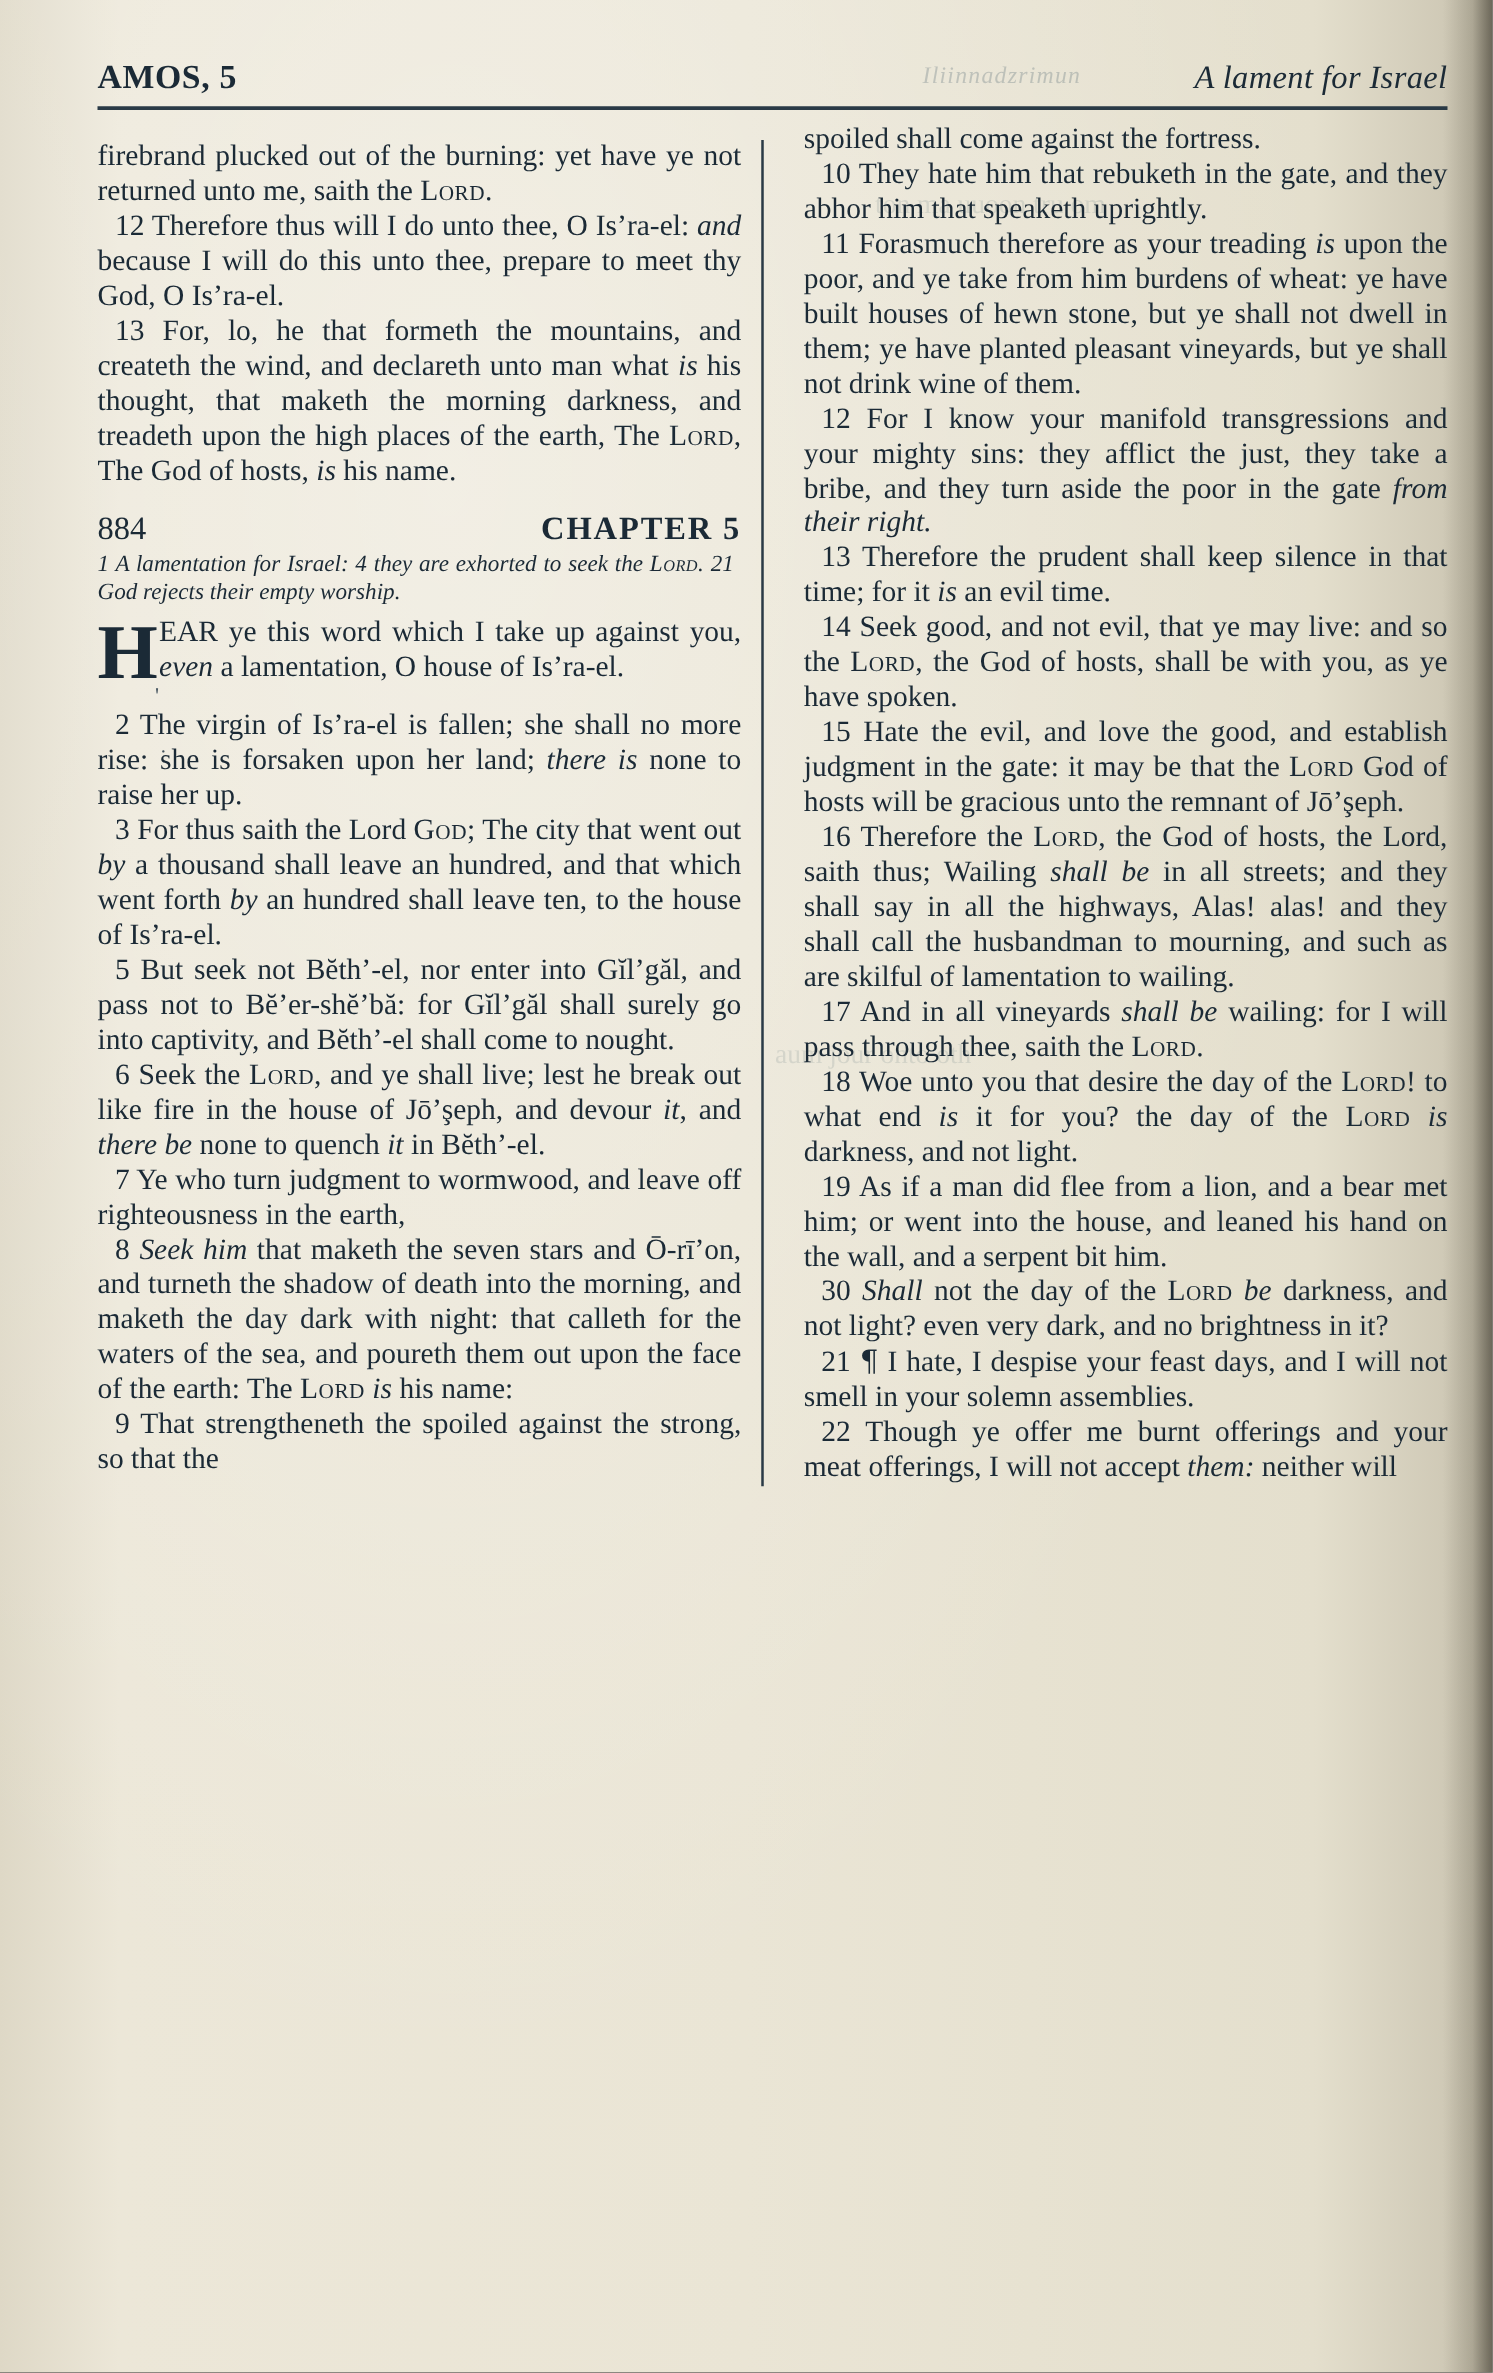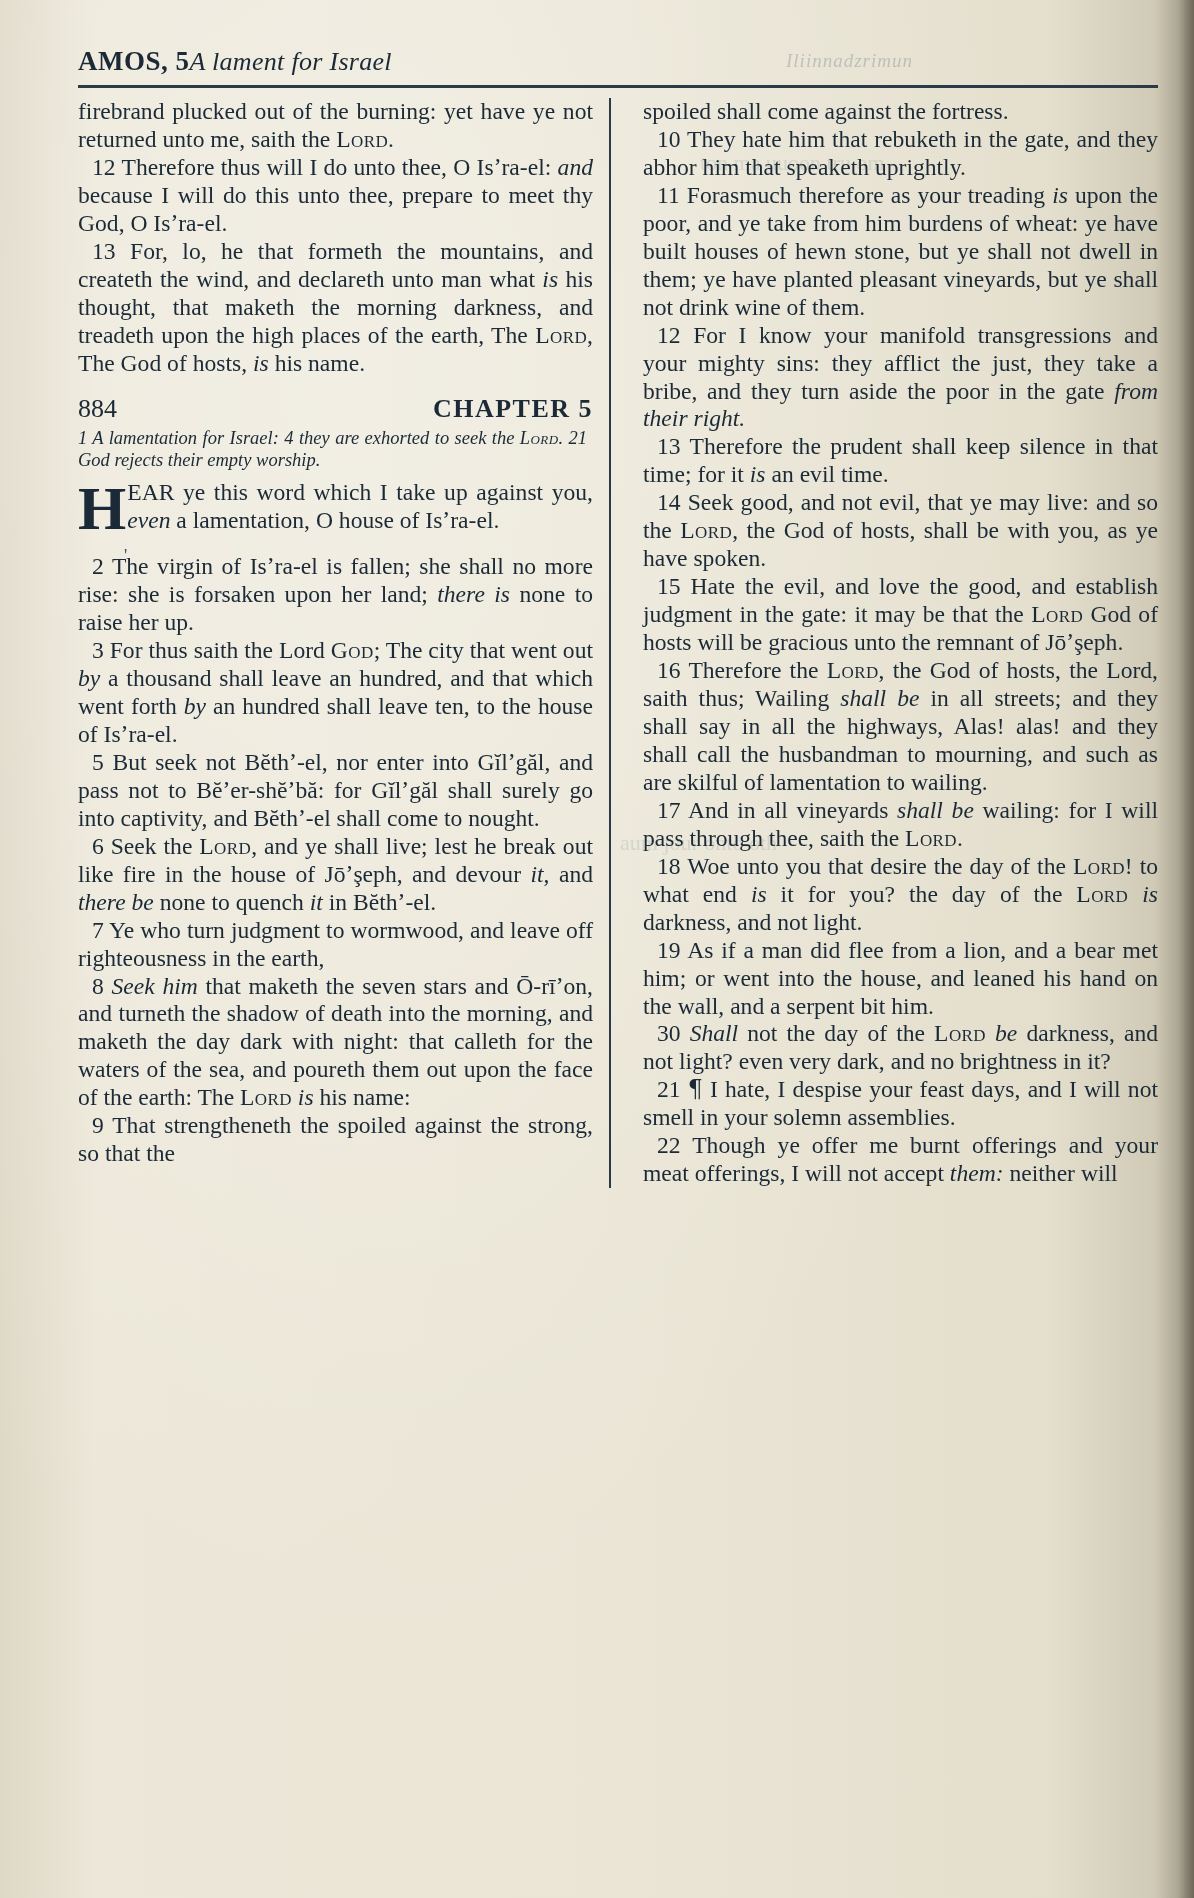--- a/index.html
+++ b/index.html
@@ -35,20 +35,21 @@
     position: absolute;
     left: 78px;
     top: 46px;
     width: 1100px;
   }
   
   .runhead {
     position: relative;
     display: flex;
     align-items: baseline;
+    justify-content: space-between;
     width: 1080px;
     padding-bottom: 6px;
   }
   .runhead .book {
     font-family: "Liberation Serif", serif;
     font-weight: bold;
     font-size: 27px;
     letter-spacing: 0.5px;
   }
   .runhead .subject {
@@ -57,21 +58,20 @@
     letter-spacing: 0.3px;
   }
   .runhead .ghost {
     position: absolute;
     left: 660px;
     top: 4px;
     font-size: 19px;
     color: rgba(90,110,120,0.30);
     letter-spacing: 1px;
     font-style: italic;
-    margin-left: 48px;
   }
   .rule {
     width: 1080px;
     height: 3px;
     background: #2a3a46;
     margin-top: 2px;
   }
   
   .cols {
     display: flex;
@@ -79,21 +79,21 @@
     width: 1080px;
   }
   .col {
     width: 522px;
     font-size: 23.6px;
     line-height: 1.185;
     text-align: justify;
     text-justify: inter-word;
     hyphens: manual;
   }
-  .col.left { padding-right: 16px; border-right: 2px solid #2a3a46; }
+  .col.left { padding-right: 16px; border-right: 2px solid #2a3a46; margin-top: 14px; }
   .col.right { padding-left: 32px; }
   .verse { margin: 0; text-indent: 14px; }
   .verse.noindent { text-indent: 0; }
   .vn { font-weight: normal; }
   .sc {
     font-variant: small-caps;
     letter-spacing: 0.4px;
   }
   i { font-style: italic; }
   .pilcrow { font-family: "DejaVu Serif", serif; }

